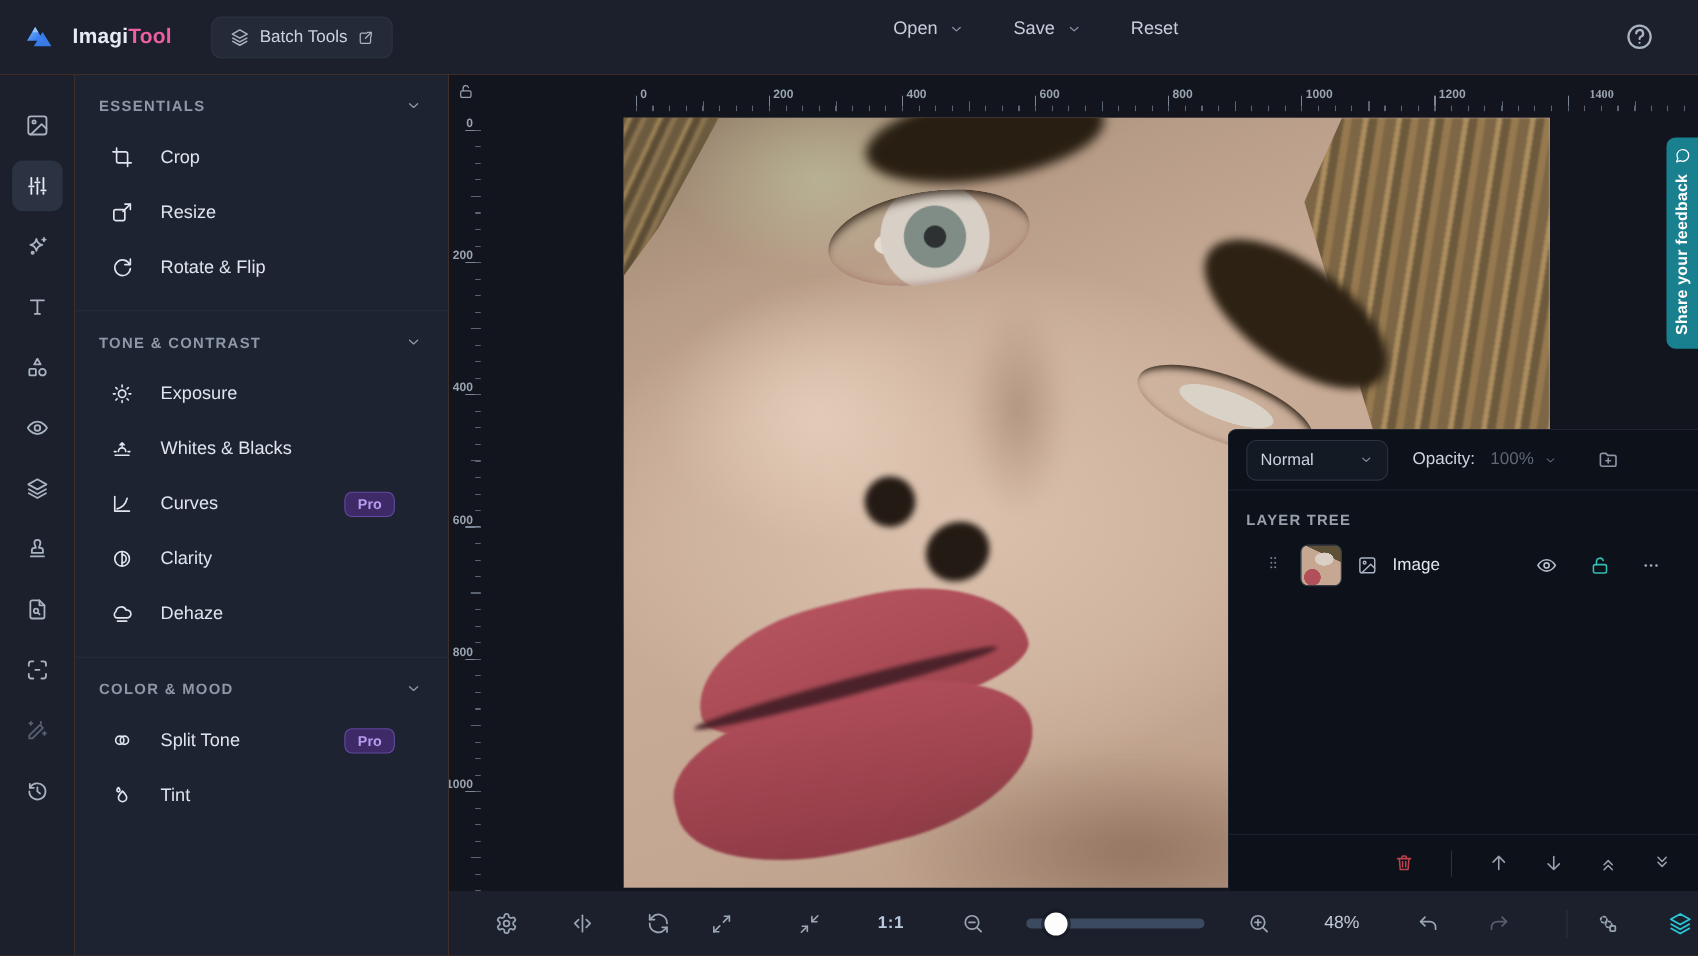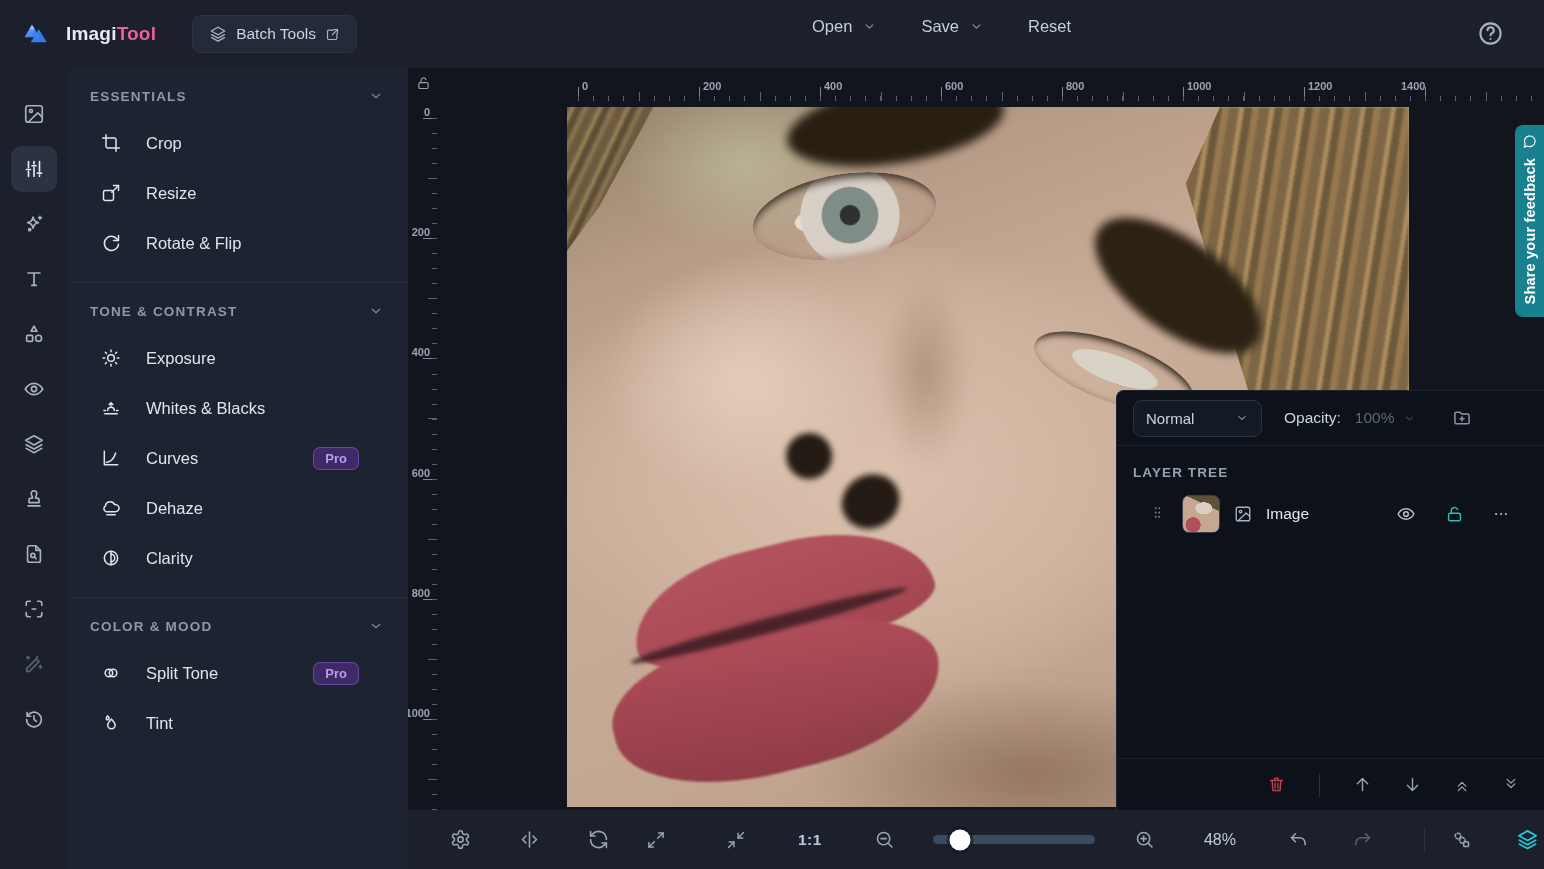--- a/index.html
+++ b/index.html
@@ -357,33 +357,33 @@
             <svg width="20" height="20" viewBox="0 0 24 24" fill="none" stroke="currentColor" stroke-width="1.8" stroke-linecap="round" stroke-linejoin="round">
               <path d="M4 4v16h16"></path>
               <path d="M6.5 17.5C13 16 16 12 17.5 6"></path>
             </svg>
             <span class="grow">Curves</span>
             <span class="pro-badge">Pro</span>
             <span></span>
           </button>
           <button class="side-item">
             <svg width="20" height="20" viewBox="0 0 24 24" fill="none" stroke="currentColor" stroke-width="1.8" stroke-linecap="round" stroke-linejoin="round">
-              <path d="M17.3 16.5a4.3 4.3 0 1 0-.9-8.5A5.8 5.8 0 0 0 5.3 9.6 3.8 3.8 0 0 0 6.3 16.5z"></path>
-              <path d="M7 20h10"></path>
-            </svg>
-            <span class="grow">Dehaze</span>
-            <span></span>
-          </button>
-          <button class="side-item">
-            <svg width="20" height="20" viewBox="0 0 24 24" fill="none" stroke="currentColor" stroke-width="1.8" stroke-linecap="round" stroke-linejoin="round">
               <circle cx="12" cy="12" r="8"></circle>
               <path d="M12 4v16"></path>
               <path d="M12 7.5a4.5 4.5 0 0 1 0 9"></path>
             </svg>
             <span class="grow">Clarity</span>
+            <span></span>
+          </button>
+          <button class="side-item">
+            <svg width="20" height="20" viewBox="0 0 24 24" fill="none" stroke="currentColor" stroke-width="1.8" stroke-linecap="round" stroke-linejoin="round">
+              <path d="M17.3 16.5a4.3 4.3 0 1 0-.9-8.5A5.8 5.8 0 0 0 5.3 9.6 3.8 3.8 0 0 0 6.3 16.5z"></path>
+              <path d="M7 20h10"></path>
+            </svg>
+            <span class="grow">Dehaze</span>
             <span></span>
           </button>
         </div>
         <div class="sec">
           <button class="sec-head">
             <span>COLOR &amp; MOOD</span>
             <svg width="16" height="16" viewBox="0 0 24 24" fill="none" stroke="currentColor" stroke-width="1.8" stroke-linecap="round" stroke-linejoin="round">
               <path d="M6.5 9.5l5.5 5 5.5-5"></path>
             </svg>
           </button>
@@ -420,21 +420,21 @@
     </div>
     <div class="h-ruler" id="hruler">
         <div class="ticks"></div>
         <span style="left: 141px;">0</span>
         <span style="left: 262px;">200</span>
         <span style="left: 383px;">400</span>
         <span style="left: 504px;">600</span>
         <span style="left: 625px;">800</span>
         <span style="left: 746px;">1000</span>
         <span style="left: 867px;">1200</span>
-        <span style="left: 960px;">1400</span>
+        <span style="left: 1004px; font-family: Liberation Serif, serif;">1400</span>
       </div>
     <div class="v-ruler" id="vruler">
         <div class="ticks"></div>
         <span style="top: 17px;">0</span>
         <span style="top: 137.2px;">200</span>
         <span style="top: 257.4px;">400</span>
         <span style="top: 377.6px;">600</span>
         <span style="top: 497.8px;">800</span>
         <span style="top: 618px;">1000</span>
       </div>

